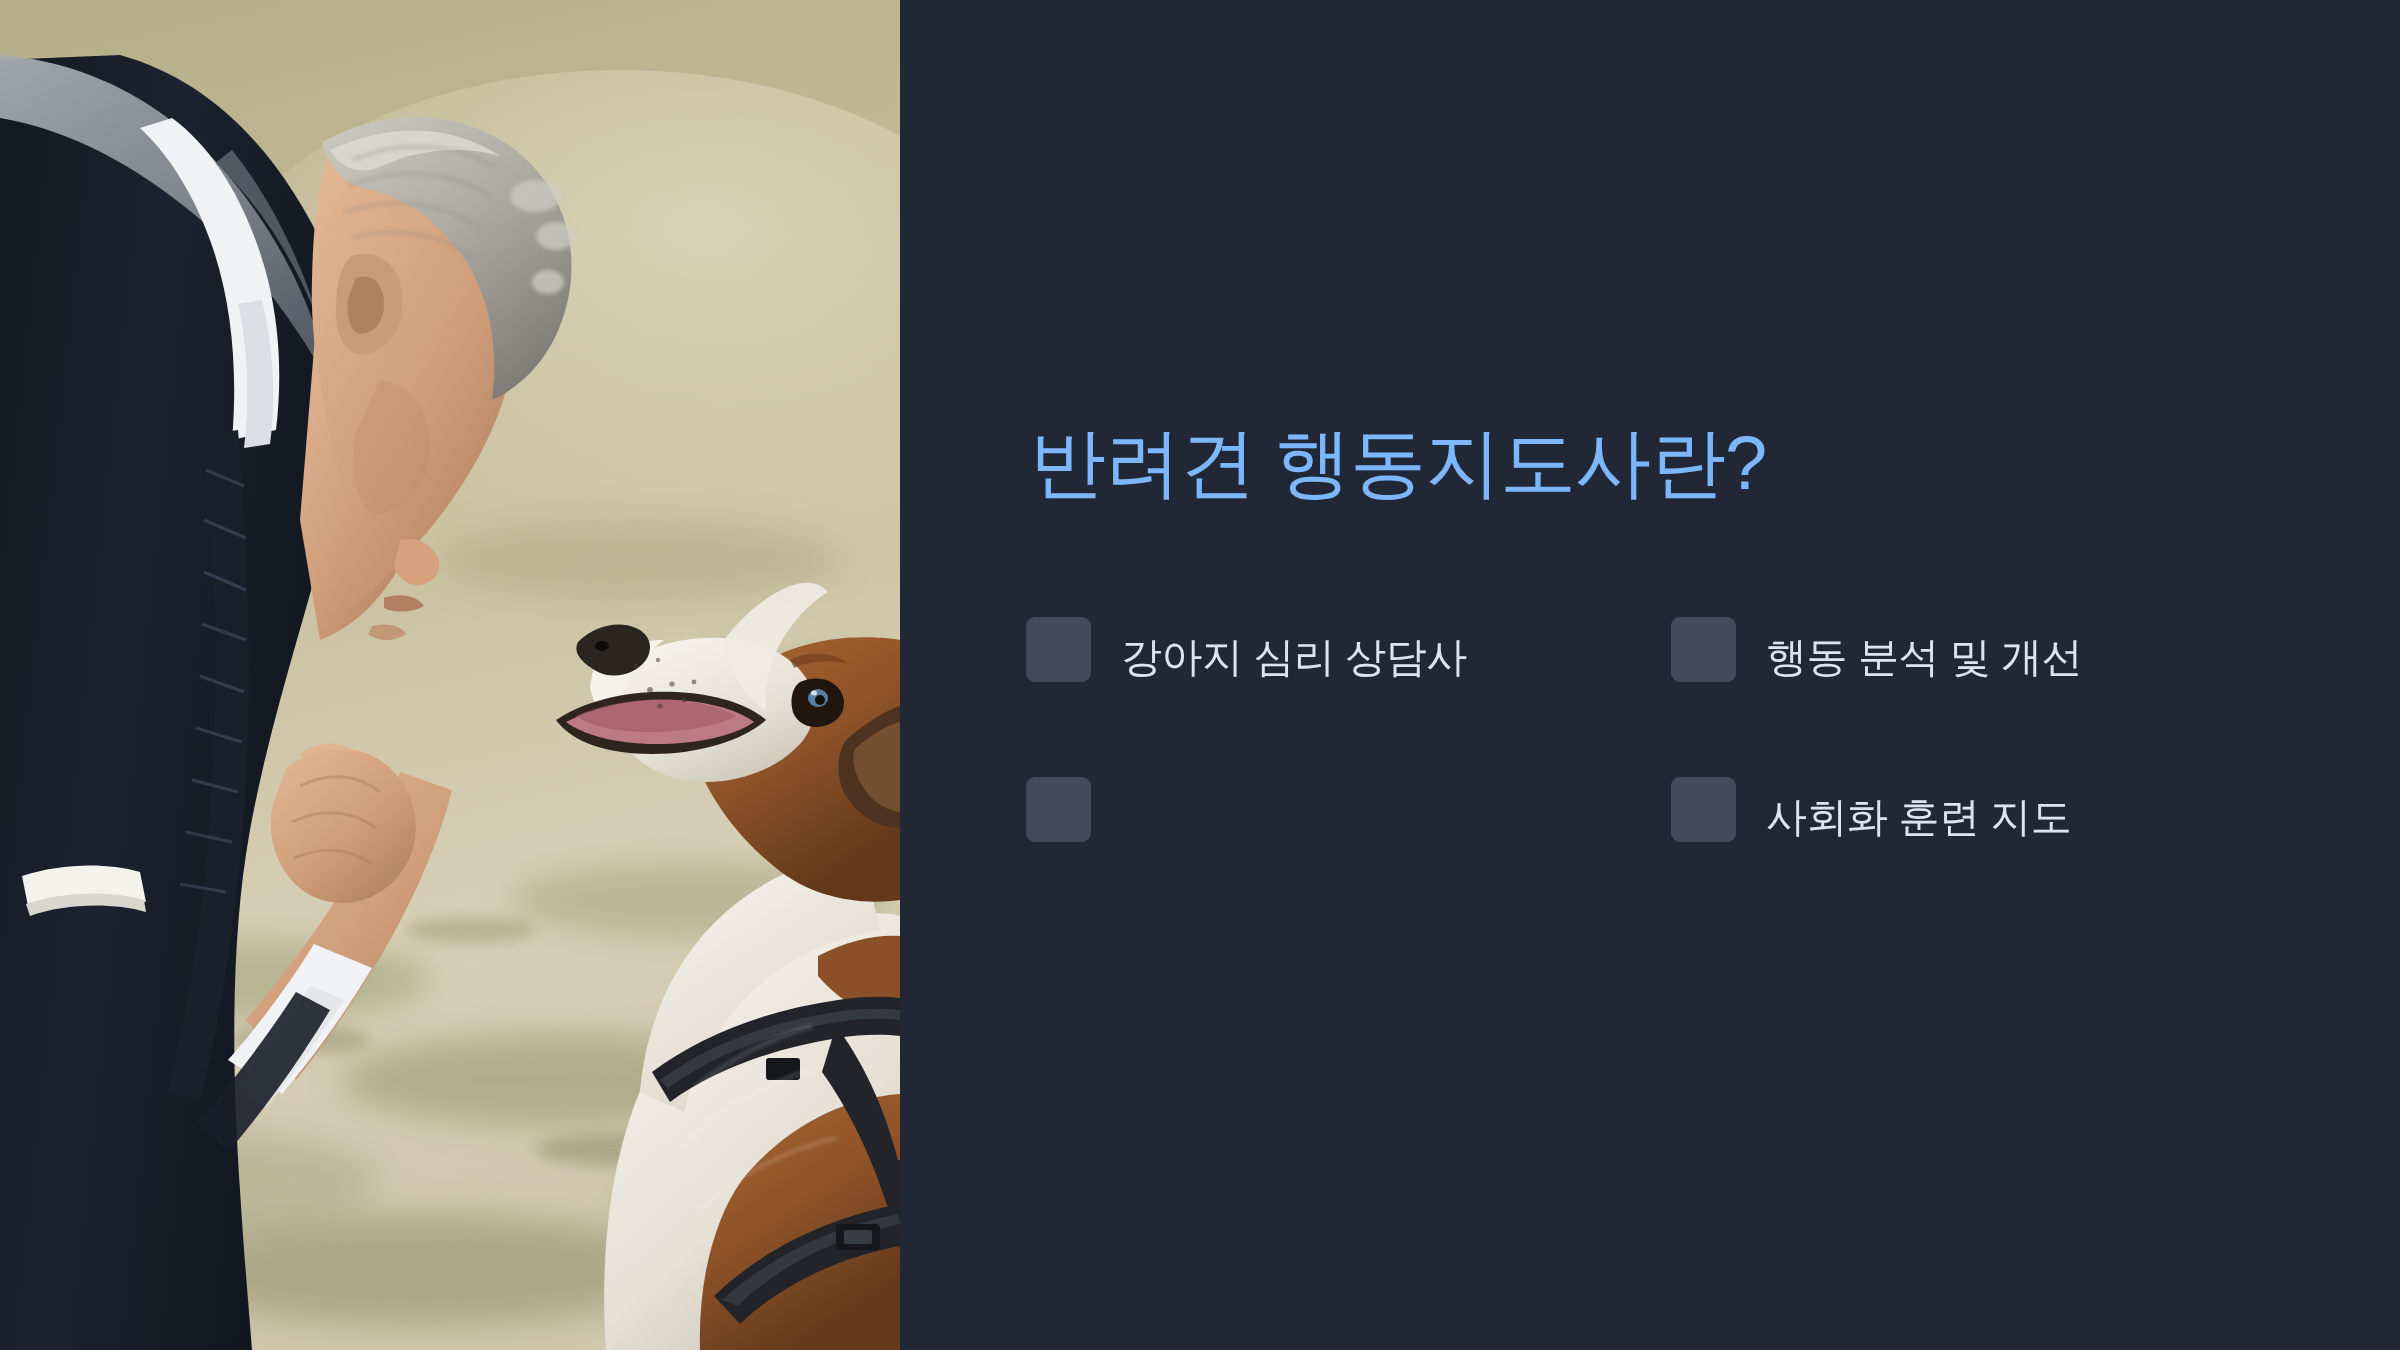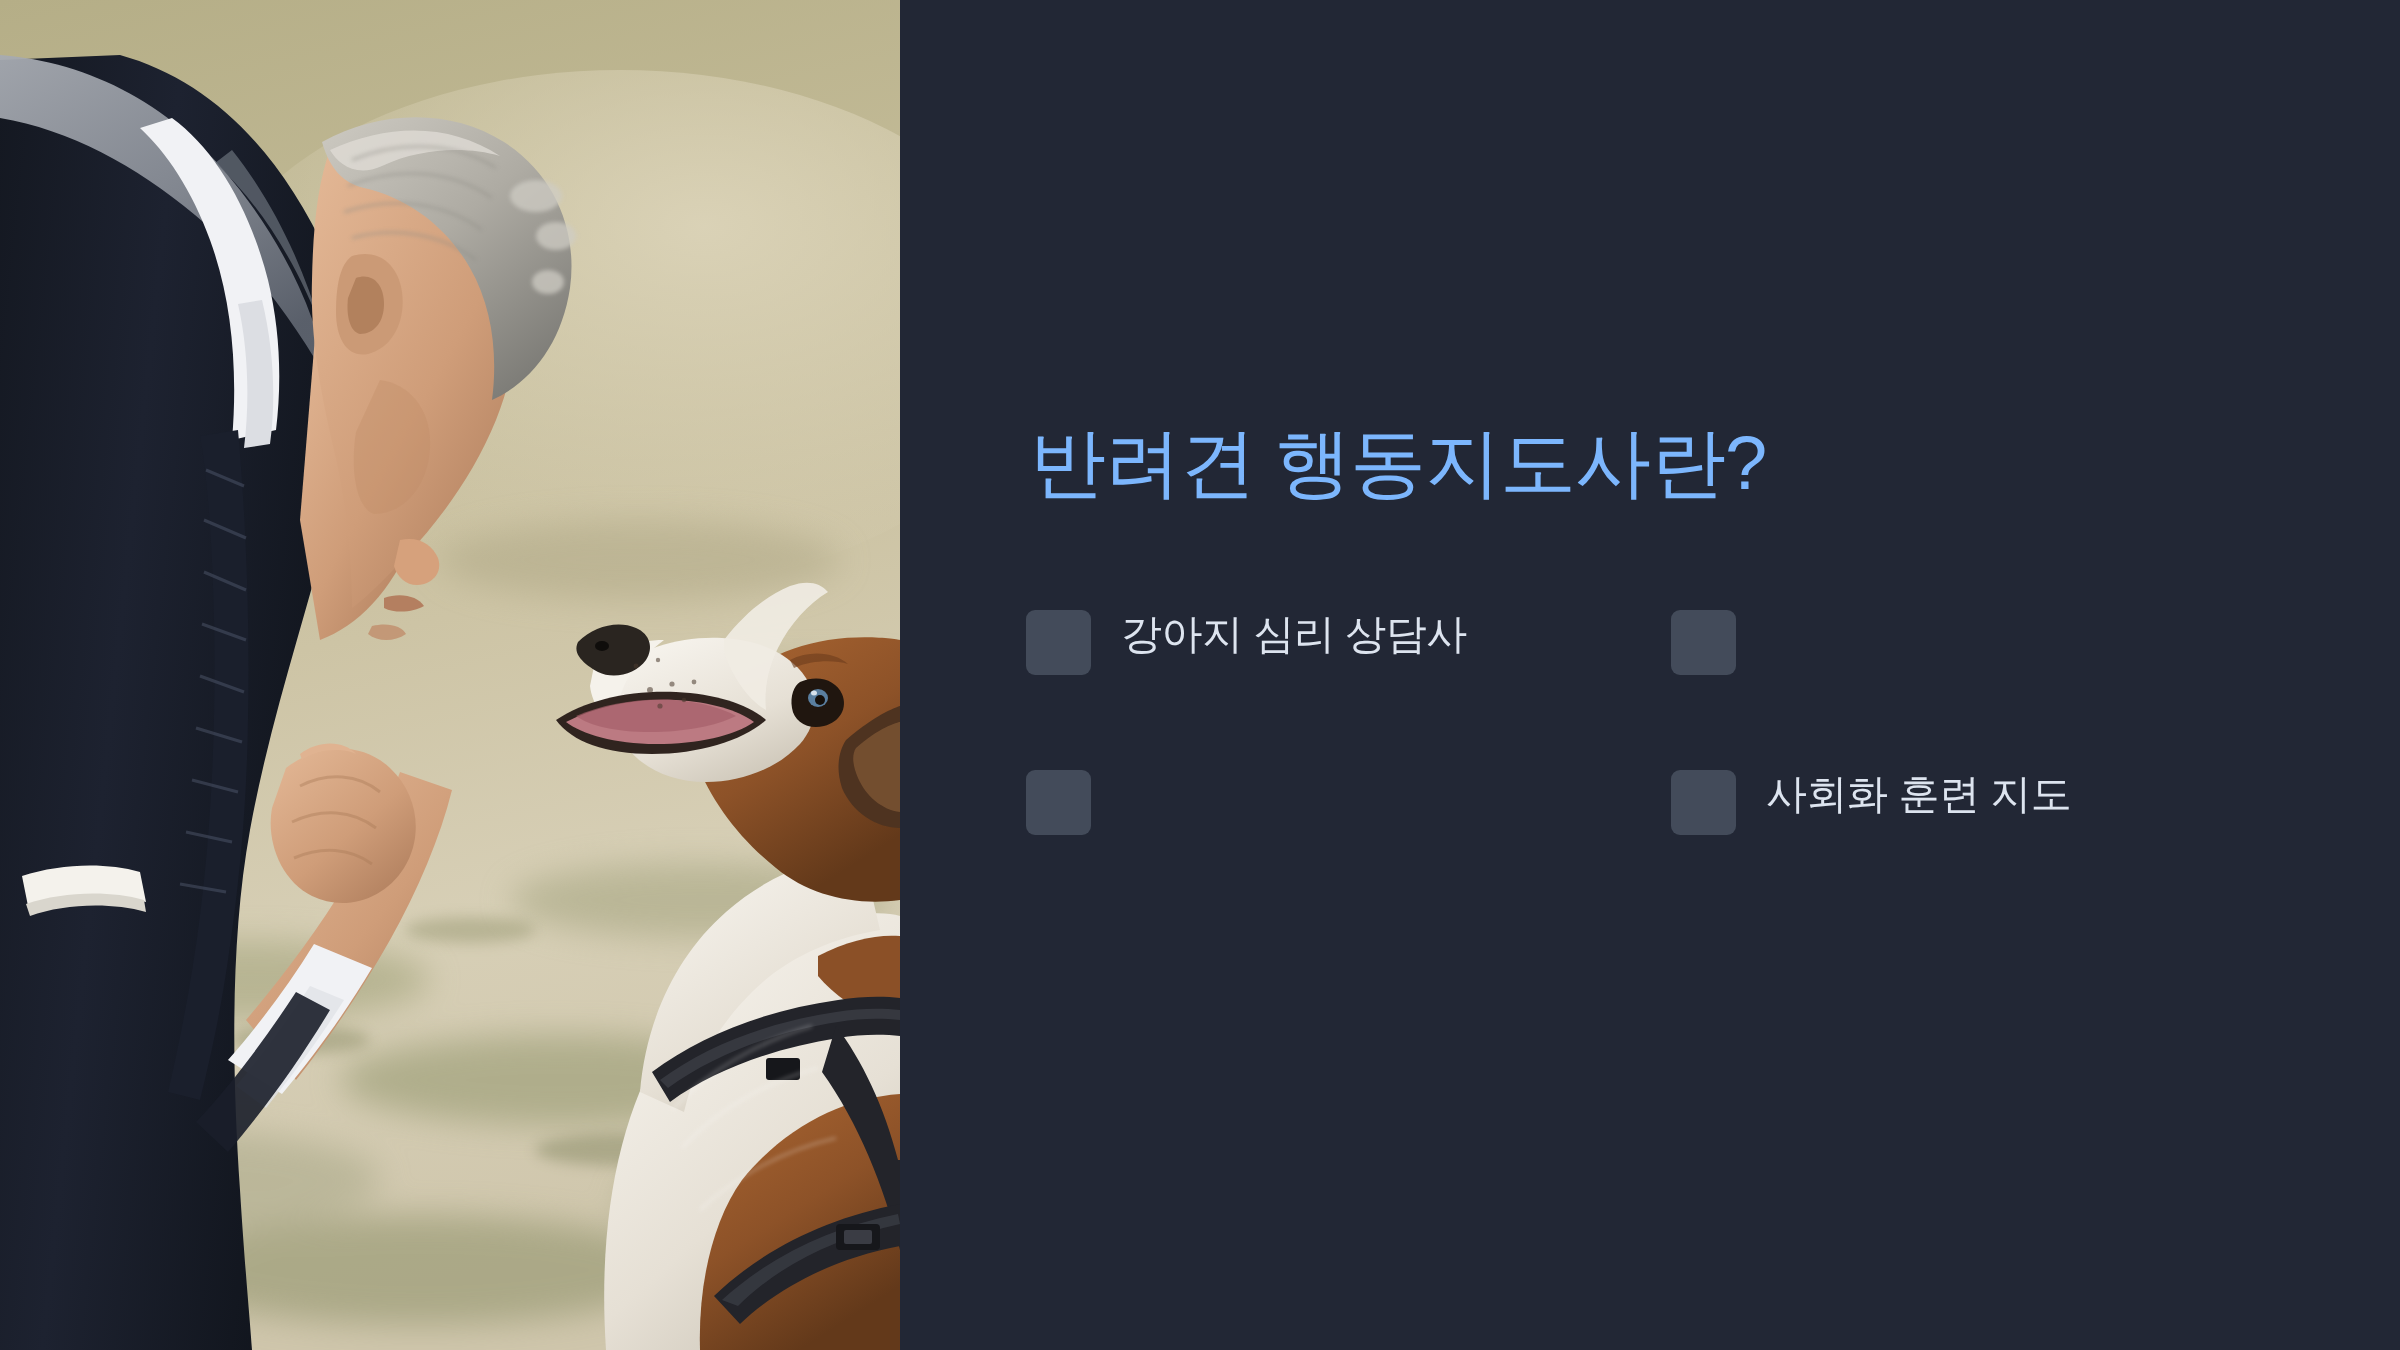--- a/index.html
+++ b/index.html
@@ -64,21 +64,21 @@
     width: 1320px;
     display: grid;
     grid-template-columns: 645px 645px;
     grid-template-rows: 160px 160px;
     row-gap: 0;
     column-gap: 0;
   }
 
   .bullet-item {
     display: flex;
-    align-items: flex-start;
+    align-items: flex-end;
     height: 72px;
   }
 
   .bullet-marker {
     flex: 0 0 auto;
     width: 65px;
     height: 65px;
     border-radius: 9px;
     background: #434b5a;
   }
@@ -360,20 +360,21 @@
 
     <div class="bullet-grid">
 
       <div class="bullet-item">
         <span class="bullet-marker"></span>
         <span class="bullet-label">강아지 심리 상담사</span>
       </div>
 
       <div class="bullet-item">
         <span class="bullet-marker"></span>
+        <span class="bullet-label">행동 분석 및 개선</span>
       </div>
 
       <div class="bullet-item">
         <span class="bullet-marker"></span>
       </div>
 
       <div class="bullet-item">
         <span class="bullet-marker"></span>
         <span class="bullet-label">사회화 훈련 지도</span>
       </div>

